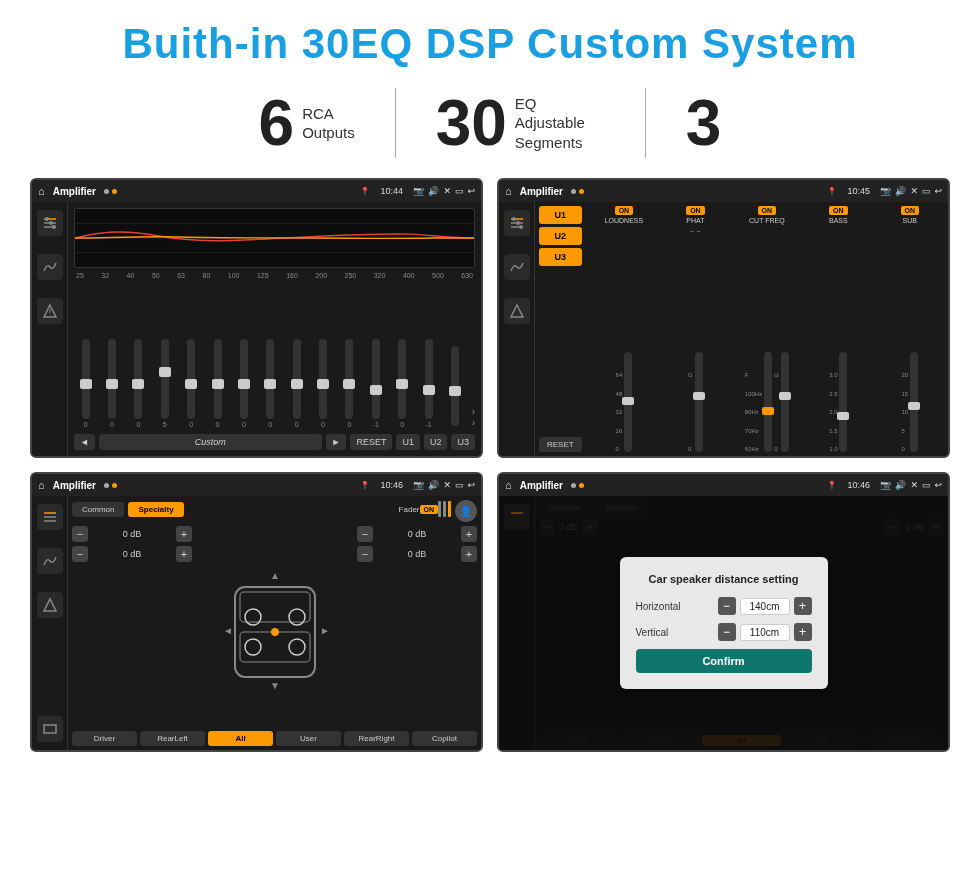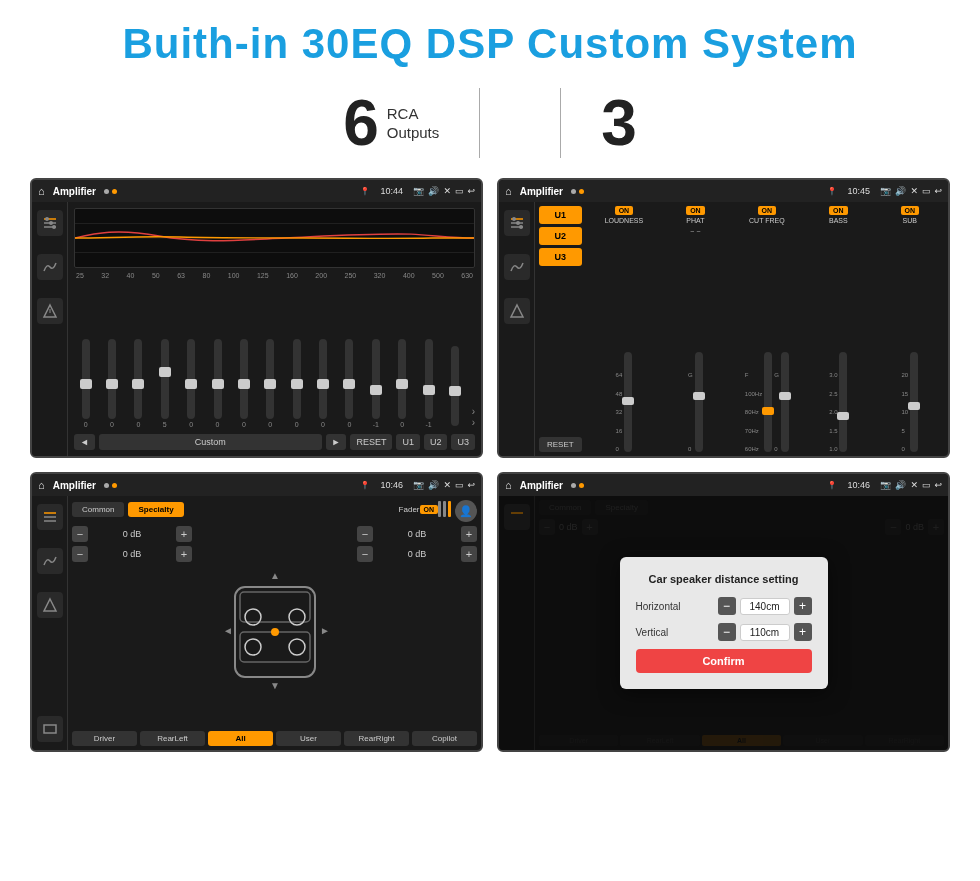--- a/index.html
+++ b/index.html
@@ -222,21 +222,21 @@
       background: #333;
       border-radius: 3px;
       padding: 3px 6px;
       font-size: 9px;
       color: #ccc;
       display: flex;
       align-items: center;
       gap: 3px;
     }
 
-    .eq-btn.wide { flex: 1; justify-content: center; }
+    .eq-btn.wide { flex: 1; justify-content: center; font-style: italic; }
 
     
     .amp-screen {
       display: flex;
       height: calc(100% - 22px);
     }
 
     .amp-sidebar {
       width: 36px;
       background: #1a1a1a;
@@ -558,21 +558,21 @@
       color: #222;
       min-width: 50px;
       text-align: center;
       background: #fff;
       border: 1px solid #ccc;
       border-radius: 3px;
       padding: 2px 4px;
     }
 
     .dialog-confirm {
-      background: #ef4444;
+      background: #0f766e;
       color: #fff;
       font-size: 11px;
       font-weight: bold;
       padding: 6px 16px;
       border-radius: 4px;
       text-align: center;
       margin-top: 8px;
       cursor: pointer;
     }
 
@@ -596,20 +596,22 @@
 
   <h1 class="main-title">Buith-in 30EQ DSP Custom System</h1>
 
   <div class="stats-row">
     <div class="stat-item">
       <span class="stat-number">6</span>
       <span class="stat-label">RCA<br>Outputs</span>
     </div>
     <div class="stat-divider"></div>
     <div class="stat-item">
+      <span class="stat-number">30</span>
+      <span class="stat-label">EQ Adjustable<br>Segments</span>
     </div>
     <div class="stat-divider"></div>
     <div class="stat-item">
       <span class="stat-number">3</span>
     </div>
   </div>
 
   <div class="screens-grid">
 
     <div class="screen-container">

